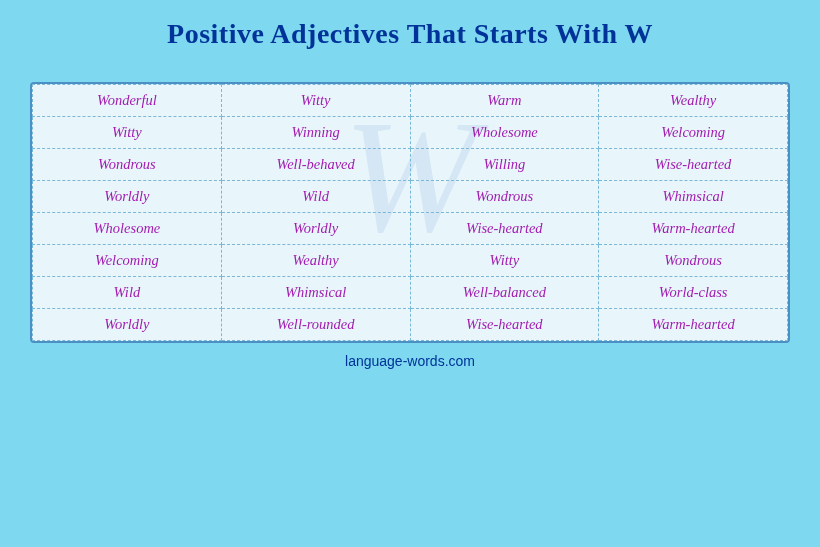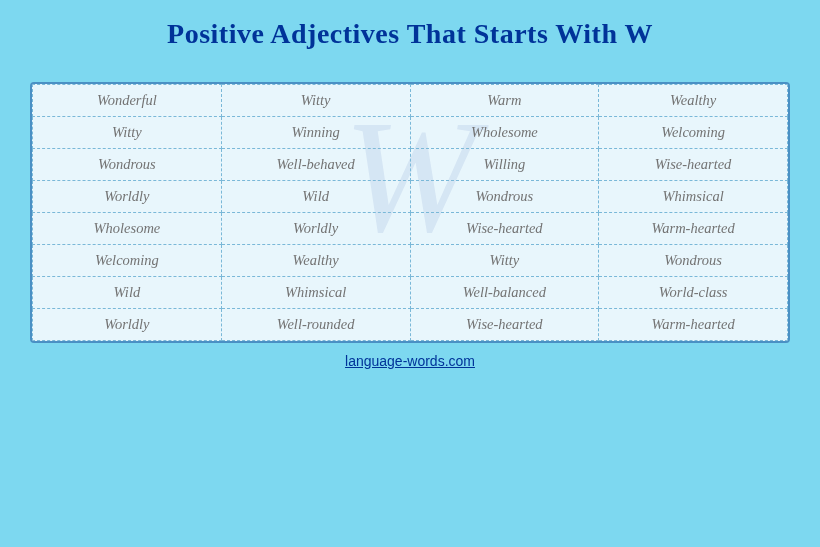--- a/index.html
+++ b/index.html
@@ -59,31 +59,30 @@
       border-collapse: collapse;
       position: relative;
       z-index: 1;
     }
 
     td {
       border: 1px dashed #7ab8d8;
       text-align: center;
       padding: 7px 4px;
       font-size: 14.5px;
-      color: #737373;
+      color: #a21caf;
       font-style: italic;
       width: 25%;
     }
 
     .footer {
       margin-top: 10px;
       font-size: 14px;
       color: #003399;
       font-family: Arial, sans-serif;
-      text-decoration: underline;
     }
   </style>
 </head>
 <body>
 
 <h1>Positive Adjectives That Starts With W</h1>
 
 <div class="table-wrapper">
   <div class="watermark">
     <svg viewBox="0 0 100 100" xmlns="http://www.w3.org/2000/svg">

